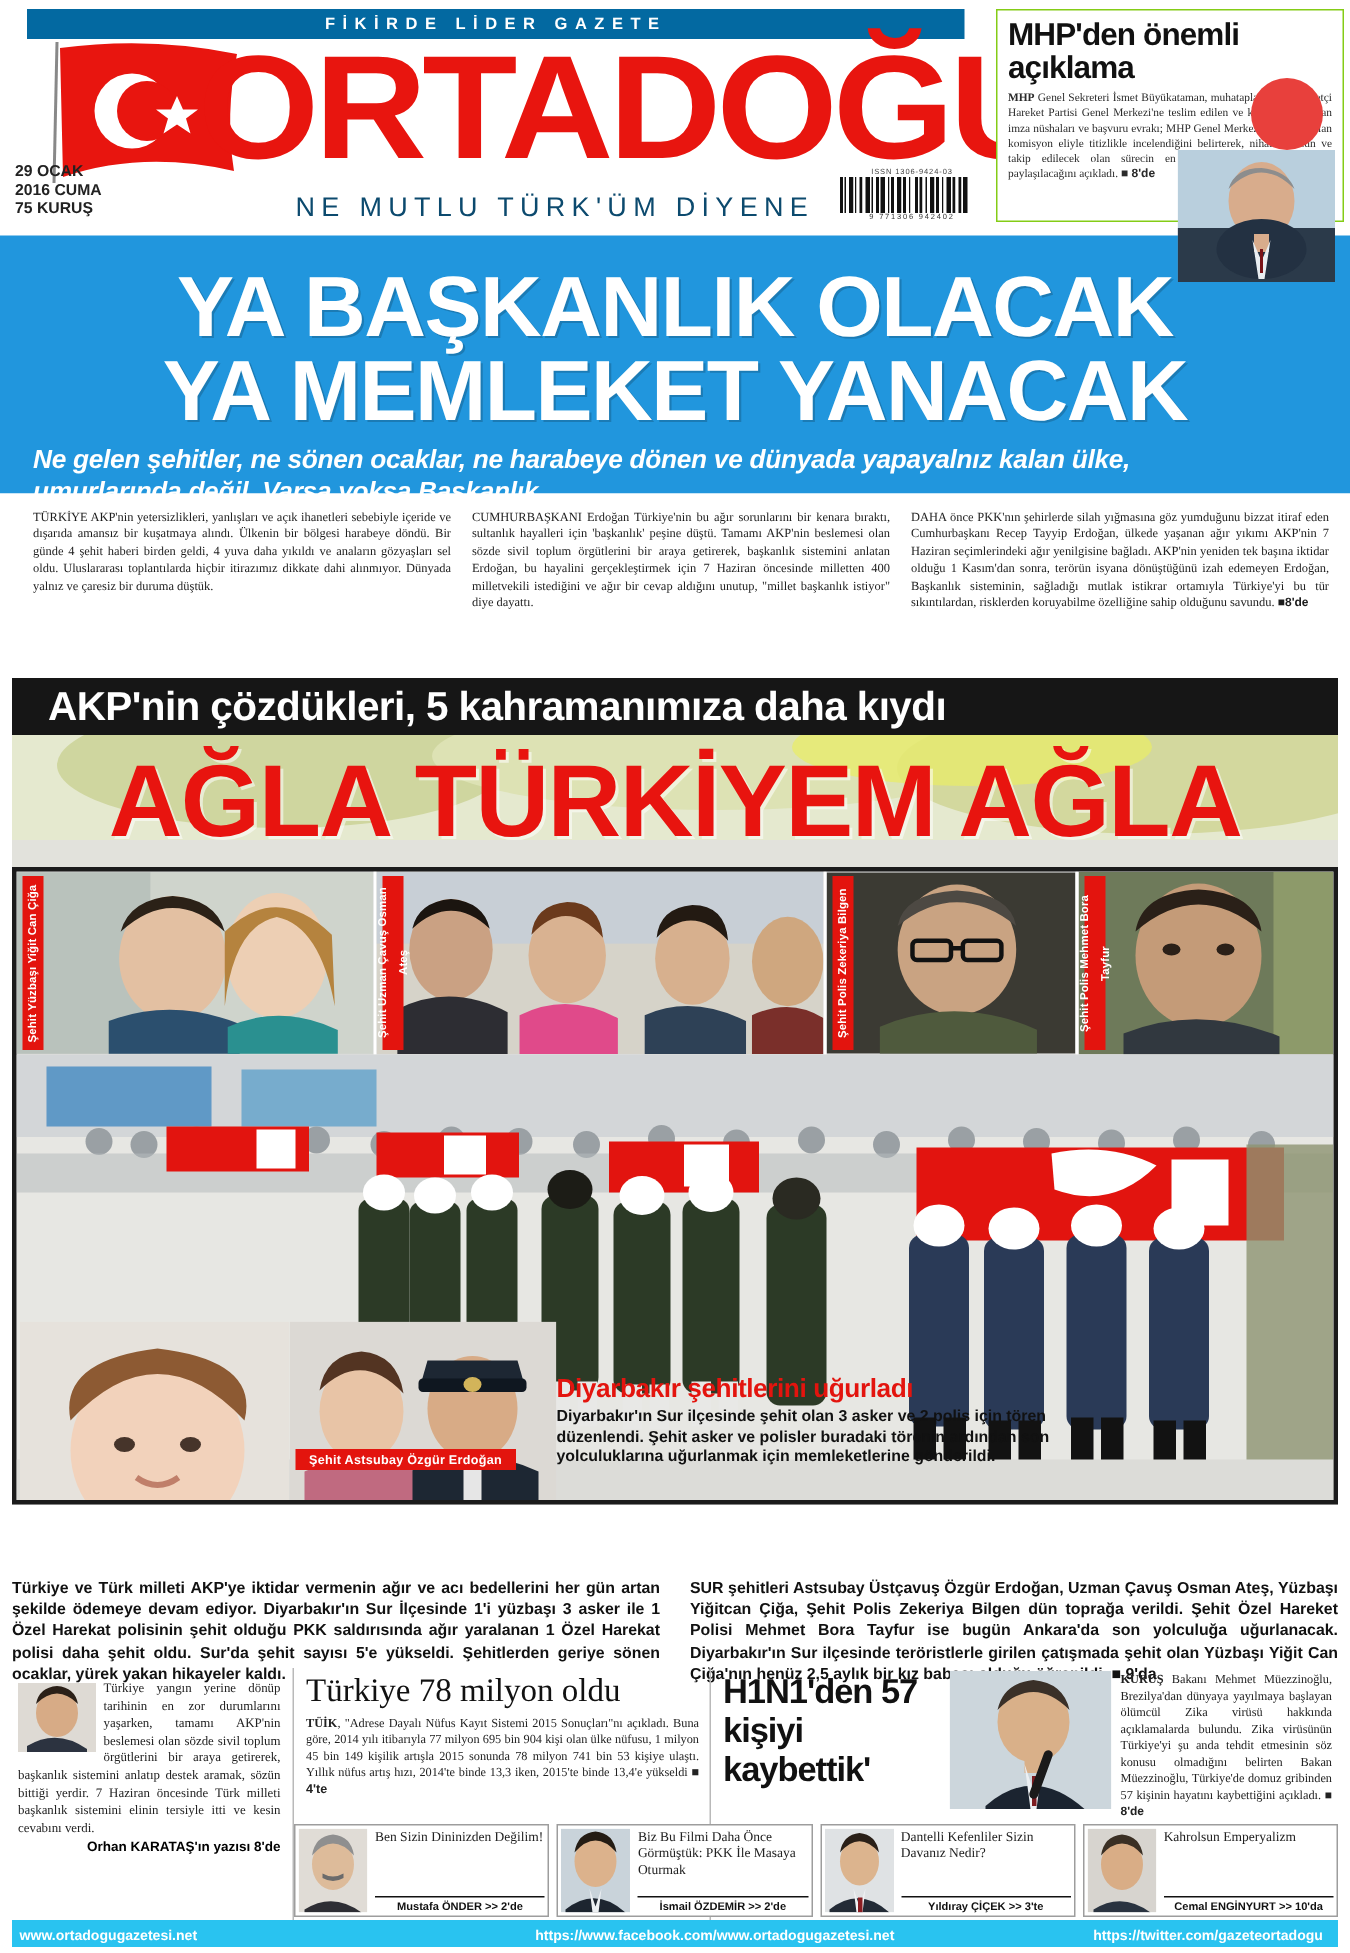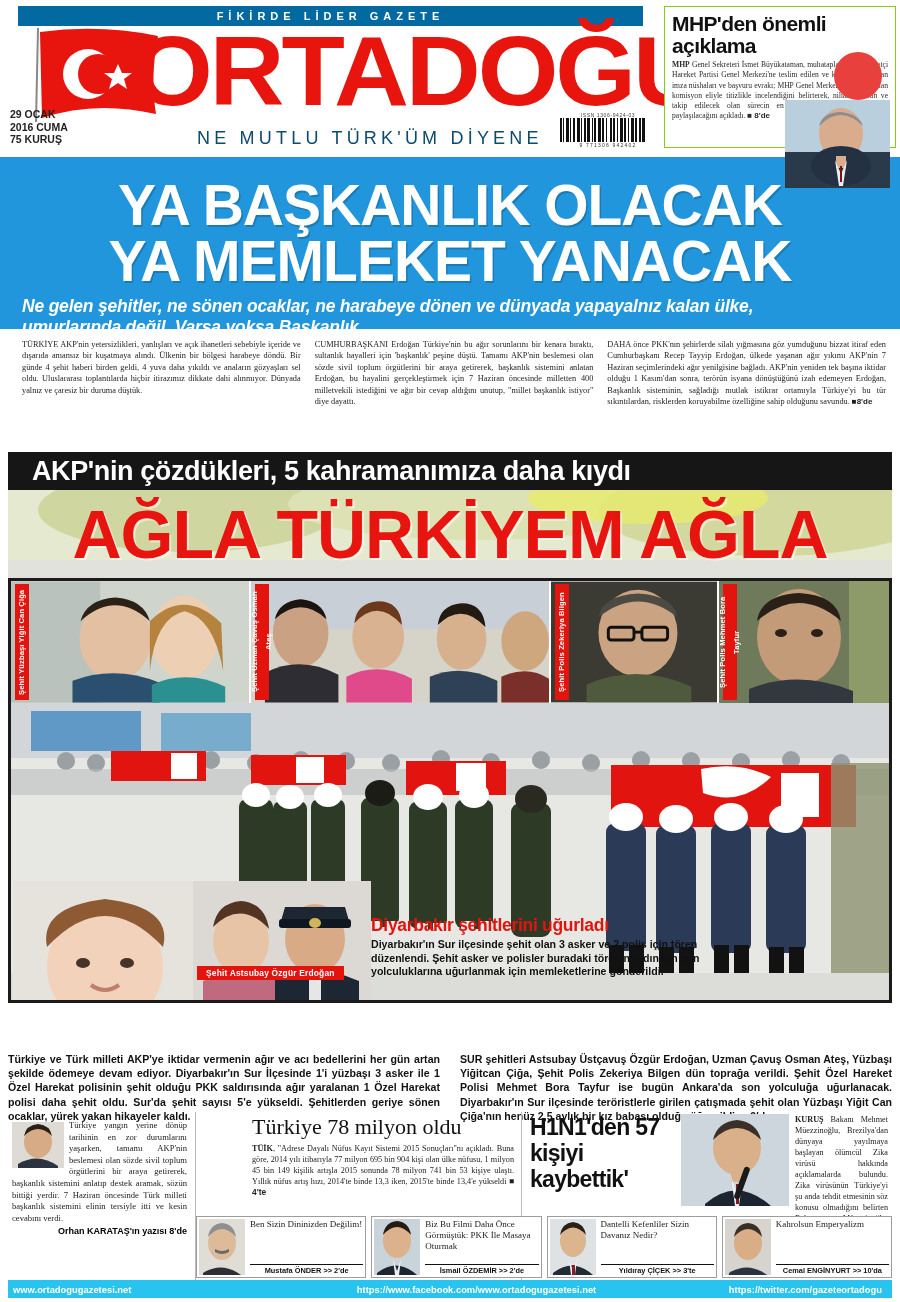--- a/index.html
+++ b/index.html
@@ -160,21 +160,21 @@
 
   
   .bottom { position:absolute; left:8px; top:1112px; width:884px; height:172px; display:flex; }
   .bl-col { width:188px; border-right:1px solid #b9b9b9; padding:4px 8px 0 4px; position:relative; }
   .bl-title { font-size:15px; font-weight:bold; line-height:17px; color:#111; letter-spacing:-.4px;}
   .bl-body { font-family:"Liberation Serif",serif; font-size:8.6px; line-height:11.6px;
              color:#222; margin-top:4px; text-align:justify; }
   .bl-photo { float:left; width:52px; height:46px; margin:2px 5px 2px 0; overflow:hidden; }
   .bl-credit { font-size:9px; font-weight:bold; text-align:right; margin-top:2px; clear:both; }
 
-  .bm-col { width:278px; border-right:1px solid #b9b9b9; padding:2px 7px 0 8px;margin-left:48px; }
+  .bm-col { width:278px; border-right:1px solid #b9b9b9; padding:2px 7px 0 8px; }
   .bm-title { font-family:"Liberation Serif",serif; font-size:22px; line-height:25px; color:#111; }
   .bm-body { font-family:"Liberation Serif",serif; font-size:8.2px; line-height:11px;
              color:#222; margin-top:4px; text-align:justify; }
   .bm-body .pg { font-size:8.4px; }
 
   .br-col { flex:1; padding:2px 4px 0 8px; position:relative; }
   .br-head { display:flex; gap:6px; }
   .h1n1 { font-size:23px; font-weight:bold; line-height:26px; color:#111; letter-spacing:-.7px; width:145px;}
   .bakanphoto { width:108px; height:92px; overflow:hidden; }
   .br-body { font-family:"Liberation Serif",serif; font-size:8.2px; line-height:11px;

